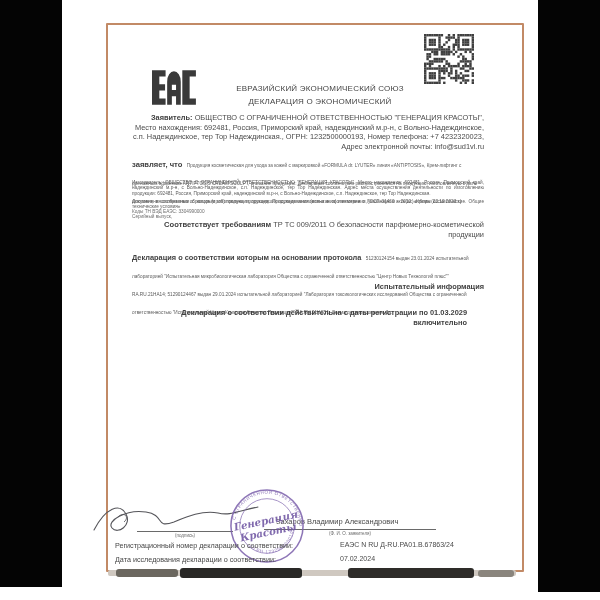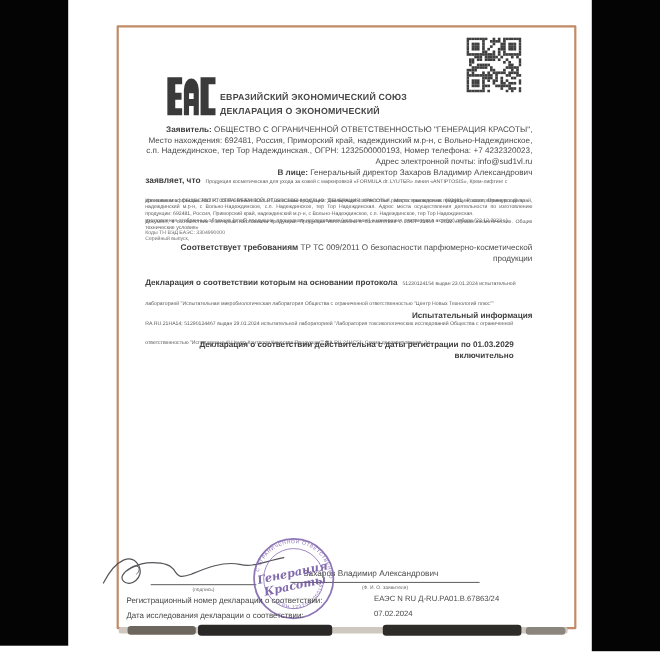--- a/index.html
+++ b/index.html
@@ -15,22 +15,22 @@
   .band{position:absolute;top:0;background:#040404;}
   .band-left{left:0;width:62px;height:587px;}
   .band-right{left:538px;width:62px;height:592px;}
   
   .frame{position:absolute;left:106px;top:23px;width:414px;height:545px;
          border:2px solid #c28a66;border-radius:1px;background:transparent;}
   
   .eac{position:absolute;left:152px;top:68px;width:46px;height:40px;}
   .eac svg{display:block;}
   
-  .hdr{position:absolute;left:200px;width:240px;
-       font-weight:bold;font-size:8px;color:#454545;letter-spacing:.2px;}
+  .hdr{position:absolute;left:200px;width:240px;text-align:center;
+       font-weight:normal;font-size:8px;color:#454545;letter-spacing:.2px;}
   .hdr1{top:84px;}
   .hdr2{top:97px;}
   
   .qr{position:absolute;left:424px;top:34px;width:50px;height:50px;}
   
   .para{position:absolute;left:132px;width:352px;font-size:7.4px;
         line-height:1.3;color:#4a4a4a;text-align:right;}
   .b{font-weight:bold;color:#404040;}
   .tiny{font-size:4.7px;line-height:5.4px;color:#5a5a5a;text-align:justify;}
   .tiny-abs{position:absolute;left:132px;width:352px;font-size:4.7px;
@@ -317,24 +317,20 @@
       <rect x="19.05" y="47.62" width="2.43" height="2.43" fill="#3f3f3f"></rect>
       <rect x="35.71" y="47.62" width="2.43" height="2.43" fill="#3f3f3f"></rect>
       <rect x="40.48" y="47.62" width="2.43" height="2.43" fill="#3f3f3f"></rect>
       <rect x="47.62" y="47.62" width="2.43" height="2.43" fill="#3f3f3f"></rect>
     </svg>
 </div>
 
 <div class="para abs" style="top:113px">
   <span class="b">Заявитель:</span>
   <span>ОБЩЕСТВО С ОГРАНИЧЕННОЙ ОТВЕТСТВЕННОСТЬЮ "ГЕНЕРАЦИЯ КРАСОТЫ", Место нахождения: 692481, Россия, Приморский край, надеждинский м.р-н, с Вольно-Надеждинское, с.п. Надеждинское, тер Тор Надеждинская., ОГРН: 1232500000193, Номер телефона: +7 4232320023, Адрес электронной почты: info@sud1vl.ru</span>
-  <div>
-    <span class="b">В лице:</span>
-    <span>Генеральный директор Захаров Владимир Александрович</span>
-  </div>
 </div>
 
 <div class="abs" style="left:132px;top:153px;width:352px">
   <span class="b" style="font-size:7.6px">заявляет, что</span>
   <span class="tiny">Продукция косметическая для ухода за кожей с маркировкой «FORMULA dr. LYUTER» линия «ANTIPTOSIS», Крем-лифтинг с дренажным эффектом ANTIPTOSIS CREAM SCULPT, описание продукции: Декларация соответствия распространяется на продукцию, изготовленную с даты изготовления отобранных образцов (проб) продукции, прошедших исследования (испытания) и измерения, указанную в акте(ах) отбора (22.12.2023 г.)</span>
 </div>
 
 <div class="tiny-abs" style="top:180px">Изготовитель: ОБЩЕСТВО С ОГРАНИЧЕННОЙ ОТВЕТСТВЕННОСТЬЮ "ГЕНЕРАЦИЯ КРАСОТЫ". Место нахождения: 692481, Россия, Приморский край, надеждинский м.р-н, с Вольно-Надеждинское, с.п. Надеждинское, тер Тор Надеждинская. Адрес места осуществления деятельности по изготовлению продукции: 692481, Россия, Приморский край, надеждинский м.р-н, с Вольно-Надеждинское, с.п. Надеждинское, тер Тор Надеждинская.</div>
 <div class="tiny-abs" style="top:199px">Документ, в соответствии с которым изготовлена продукция: Продукция изготовлена в соответствии с ГОСТ 31460 - 2012 «Кремы косметические. Общие технические условия»</div>
 <div class="tiny-abs gray" style="top:209px">Коды ТН ВЭД ЕАЭС: 3304990000</div>

